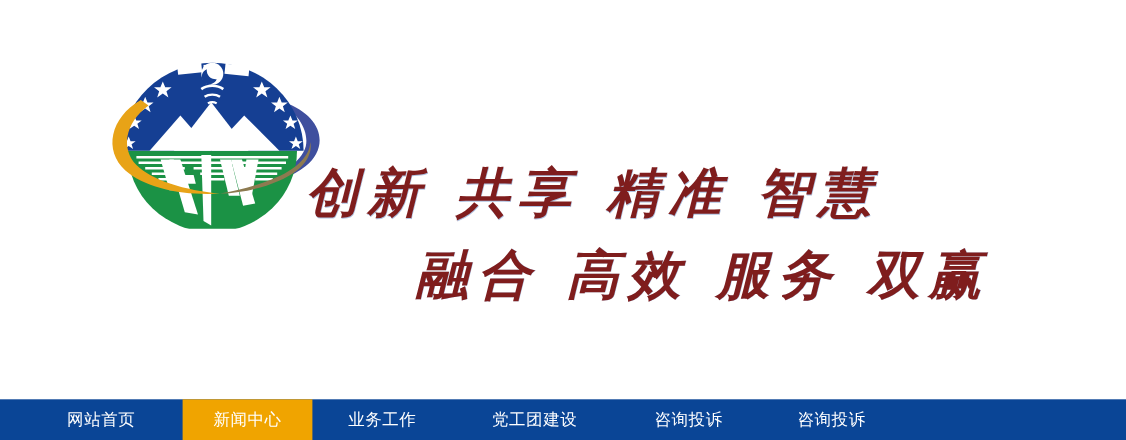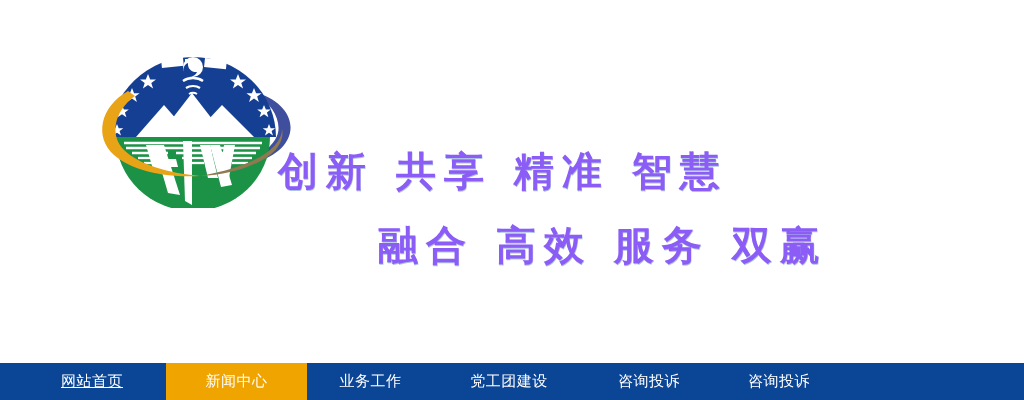--- a/index.html
+++ b/index.html
@@ -42,26 +42,27 @@
 
   #slogan-block {
     position: absolute;
     left: 270px;
     top: 140px;
     width: 620px;
     height: 145px;
   }
 
   .slogan-line {
-    color: #8b5cf6;
+    color: #7f1d1d;
     font-family: "DejaVu Serif", "Liberation Serif", serif;
     font-weight: bold;
-    font-size: 40px;
+    font-size: 48px;
     letter-spacing: 8px;
     white-space: nowrap;
+    font-style: italic;
     text-shadow: 0.5px 0.5px 0 rgba(27,80,168,0.35);
   }
 
   #slogan-line-1 {
     position: absolute;
     left: 8px;
     top: 4px;
   }
 
   #slogan-line-2 {
@@ -199,21 +200,21 @@
 
     <div id="slogan-block">
       <div class="slogan-line" id="slogan-line-1">创新 共享 精准 智慧</div>
       <div class="slogan-line" id="slogan-line-2">融合 高效 服务 双赢</div>
     </div>
 
   </div>
 
   <nav id="nav-bar">
     <div class="nav-spacer-left"></div>
-  <div class="nav-item" style="width: 148px; text-decoration: underline;">网站首页</div>
-      <div class="nav-item nav-active" style="width: 141px;">新闻中心</div>
+  <div class="nav-item" style="width: 148px;">网站首页</div>
+      <div class="nav-item nav-active" style="width: 118px;">新闻中心</div>
       <div class="nav-item" style="width: 127px;">业务工作</div>
       <div class="nav-item" style="width: 150px;">党工团建设</div>
       <div class="nav-item" style="width: 130px;">咨询投诉</div>
       <div class="nav-item" style="width: 130px;">咨询投诉</div>
     </nav>
 
 </div>
 
 </body></html>

